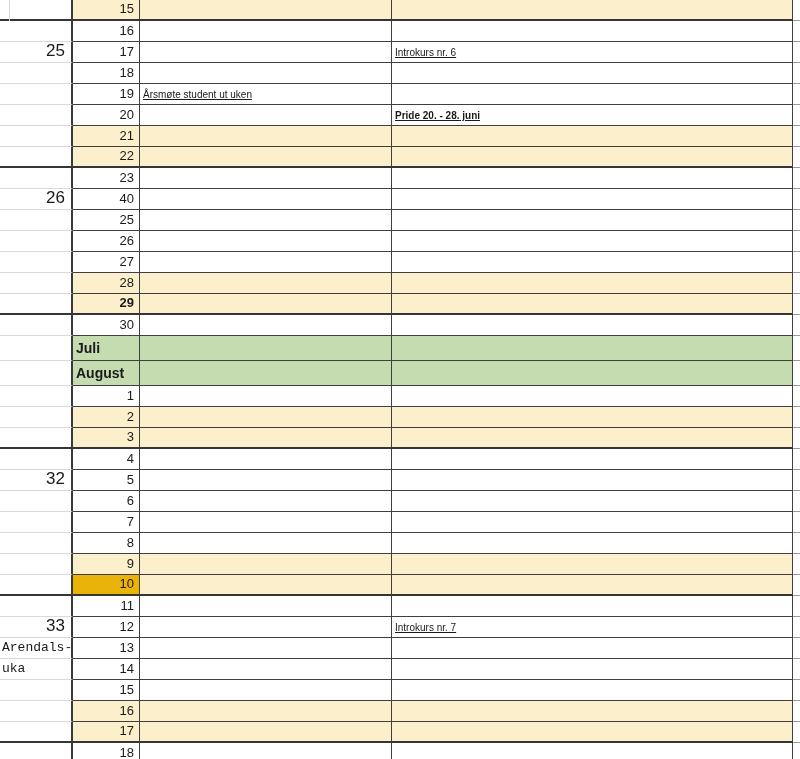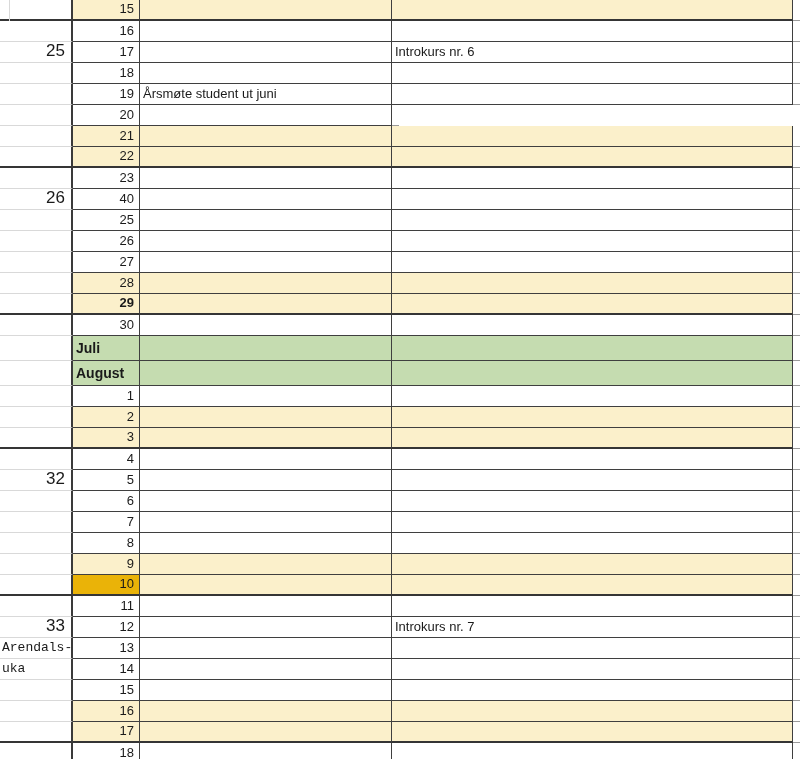--- a/index.html
+++ b/index.html
@@ -31,21 +31,21 @@
   .col-d{width:401px;border-right:1px solid #3f3f3f;}
   .col-edge{width:7px;border-bottom-color:#9b9b9b;}
   .row.thick .cell{border-bottom-width:2px;border-bottom-color:#353535;}
   .row.thick .col-a{border-bottom-color:#353535;}
   .row.thick .col-edge{border-bottom-width:1px;border-bottom-color:#9b9b9b;}
 
   .day-num{font-size:13px;line-height:1;padding:0 5px 4px 0;white-space:nowrap;margin-top:12px;}
   .week-num{font-size:17px;line-height:1;padding:0 6px 3px 0;white-space:nowrap;}
   .side-text{font-size:13px;line-height:1;padding:0 0 4px 2px;white-space:nowrap;font-family:Liberation Mono, monospace;}
   .month-label{font-size:14px;font-weight:bold;line-height:1;padding:0 0 5px 3px;white-space:nowrap;}
-  .event-text{font-size:13px;line-height:1;padding:0 0 4px 3px;white-space:nowrap;}
+  .event-text{font-size:10px;line-height:1;padding:0 0 4px 3px;white-space:nowrap;text-decoration:underline;}
   .event-text.bold{font-weight:bold;}
 
   .faint-v{position:absolute;left:9px;top:0;width:1px;height:21px;background:#d9d9d9;}
 </style>
 </head>
 <body>
 
 <div id="sheet">
   <div class="faint-v"></div>
 <div class="row thick">
@@ -87,31 +87,34 @@
       <div class="cell col-c"></div>
       <div class="cell col-d"></div>
       <div class="cell col-edge"></div>
     </div>
     <div class="row">
       <div class="cell col-a"></div>
       <div class="cell col-b">
         <span class="day-num">19</span>
       </div>
       <div class="cell col-c">
-        <span class="event-text">Årsmøte student ut juni</span>
+        <span class="event-text">Årsmøte student ut uken</span>
       </div>
       <div class="cell col-d"></div>
       <div class="cell col-edge"></div>
     </div>
     <div class="row">
       <div class="cell col-a"></div>
       <div class="cell col-b">
         <span class="day-num">20</span>
       </div>
       <div class="cell col-c"></div>
+      <div class="cell col-d">
+        <span class="event-text bold">Pride 20. - 28. juni</span>
+      </div>
       <div class="cell col-edge"></div>
     </div>
     <div class="row">
       <div class="cell col-a"></div>
       <div class="cell col-b" style="background: rgb(251, 240, 203);">
         <span class="day-num">21</span>
       </div>
       <div class="cell col-c" style="background: rgb(251, 240, 203);"></div>
       <div class="cell col-d" style="background: rgb(251, 240, 203);"></div>
       <div class="cell col-edge"></div>

